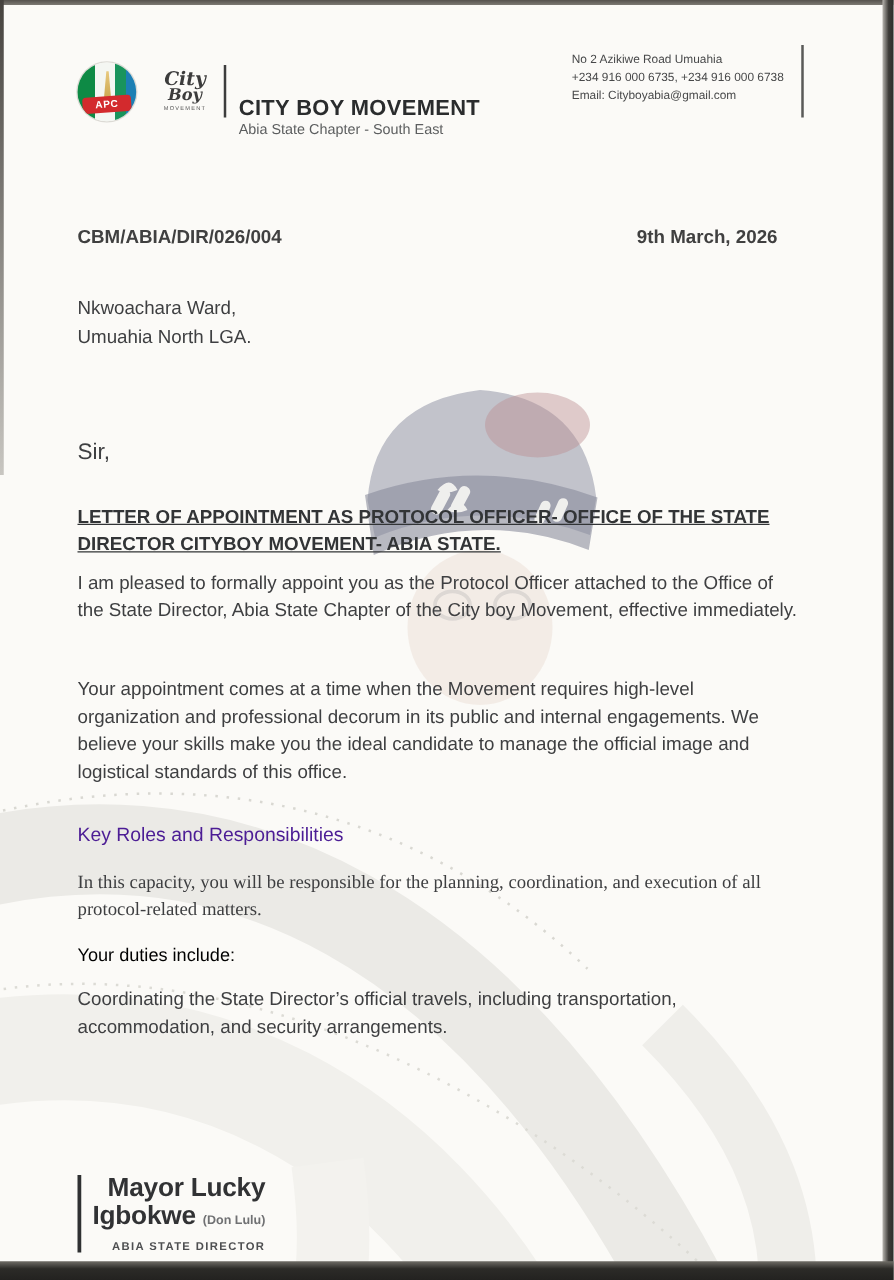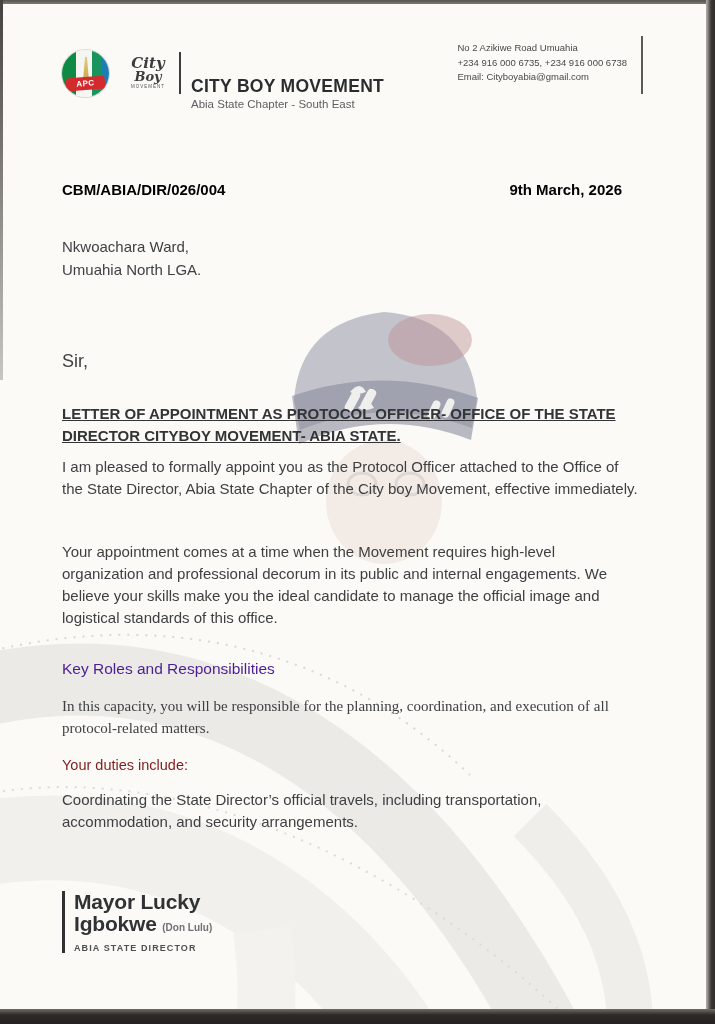--- a/index.html
+++ b/index.html
@@ -23,36 +23,36 @@
   .cb-script .l1{font-size:15px;font-weight:bold;}
   .cb-script .l2{font-size:13px;font-weight:bold;margin-top:-1px;}
   .cb-script .l3{font-size:4.5px;font-style:normal;font-family:"Liberation Sans",sans-serif;letter-spacing:1px;margin-top:2px;color:#555;}
   .logo-divider{width:2px;height:42px;background:#3d3d3d;margin:0 10px 0 8px;}
   .org-name{font-size:17.5px;font-weight:bold;letter-spacing:.3px;color:#2a2c2d;margin-top:40px;}
   .org-sub{font-size:11.5px;color:#5c5e5f;margin-top:1px;}
   .contact{position:absolute;right:48px;top:5px;font-size:9.5px;color:#474849;line-height:1.55;}
   .contact-divider{position:absolute;right:32px;top:0;width:2px;height:58px;background:#5a5a58;}
   
   .content{position:absolute;left:62px;width:578px;z-index:10;color:#3e3f41;}
-  .refline{top:181px;display:flex;justify-content:space-between;font-weight:bold;font-size:15px;color:#000000;}
+  .refline{top:181px;display:flex;justify-content:space-between;font-weight:bold;font-size:15px;color:#404040;}
   .refline .date{margin-right:18px;}
   .recipient{top:236px;font-size:15px;line-height:1.5;}
   .salutation{top:351px;font-size:18px;}
   .subject{top:403px;font-size:15px;font-weight:bold;color:#323436;line-height:1.45;}
   .subject span{text-decoration:underline;}
   .para{font-size:15px;line-height:1.47;}
   .p1{top:456px;}
   .p2{top:541px;}
   .sec-head{top:660px;font-size:15.5px;}
   .p3{top:695px;font-family:Liberation Serif, serif;}
   .duties-head{top:757px;font-size:14.5px;}
   .p4{top:789px;}
   .blue{font-weight:normal;}
   
-  .signature{position:absolute;left:62px;top:891px;z-index:10;display:flex;}
+  .signature{position:absolute;left:62px;top:940px;z-index:10;display:flex;text-align:right;}
   .sig-bar{width:3px;background:#2f3032;margin-right:9px;}
   .sig-name{font-size:21px;font-weight:bold;color:#313234;line-height:1.05;letter-spacing:-.2px;}
   .sig-nick{font-size:10px;font-weight:bold;color:#707173;letter-spacing:0;}
   .sig-title{font-size:9px;font-weight:bold;color:#4e4f51;letter-spacing:1.1px;margin-top:8px;}
   .abs{position:absolute;}
 </style>
 </head>
 <body>
 
 <div class="page">
@@ -126,21 +126,21 @@
   </div>
 
   <div class="content para p2 abs">Your appointment comes at a time when the Movement requires high-level organization and professional decorum in its public and internal engagements. We believe your skills make you the ideal candidate to manage the official image and logistical standards of this office.</div>
 
   <div class="content sec-head abs" style="color:#4c1d95;">
     <span class="blue">Key Roles and Responsibilities</span>
   </div>
 
   <div class="content para p3 abs">In this capacity, you will be responsible for the planning, coordination, and execution of all protocol-related matters.</div>
 
-  <div class="content duties-head abs" style="color:#7f1d1d;">
+  <div class="content duties-head abs" style="color:#000000;">
     <span class="blue">Your duties include:</span>
   </div>
 
   <div class="content para p4 abs">Coordinating the State Director’s official travels, including transportation, accommodation, and security arrangements.</div>
 
   <div class="signature">
     <div class="sig-bar"></div>
     <div>
       <div class="sig-name">Mayor Lucky</div>
       <div class="sig-name">

